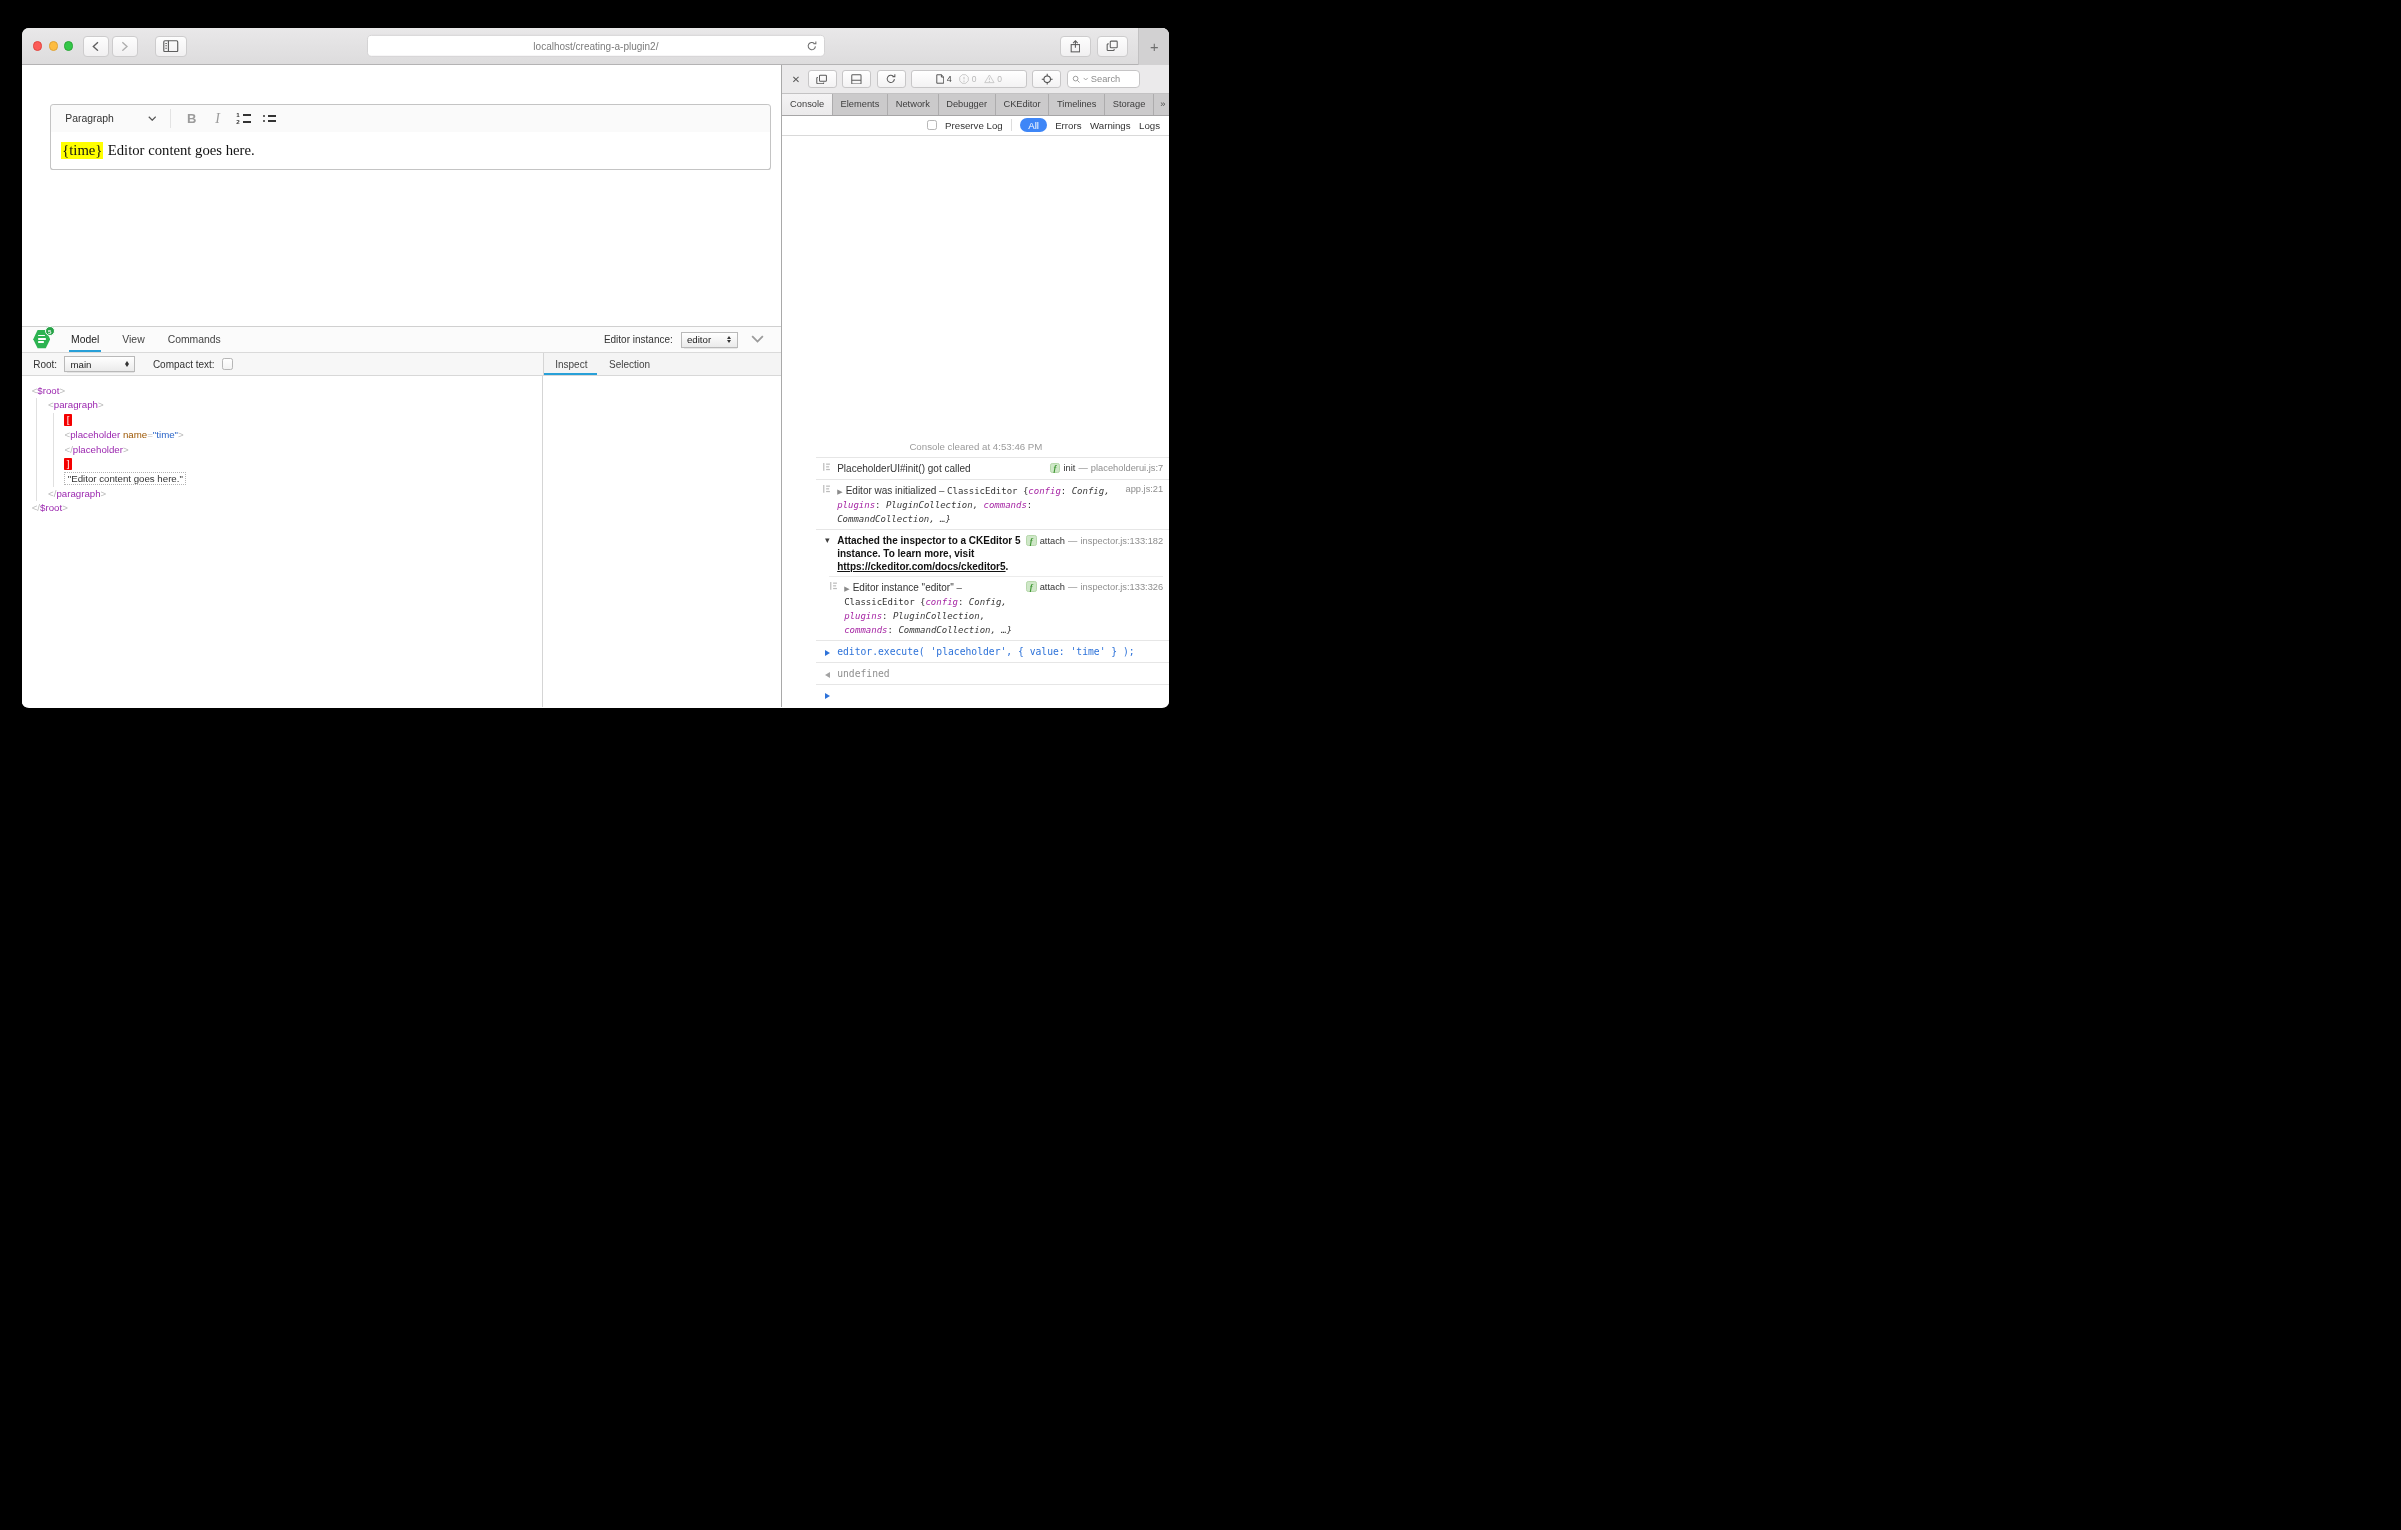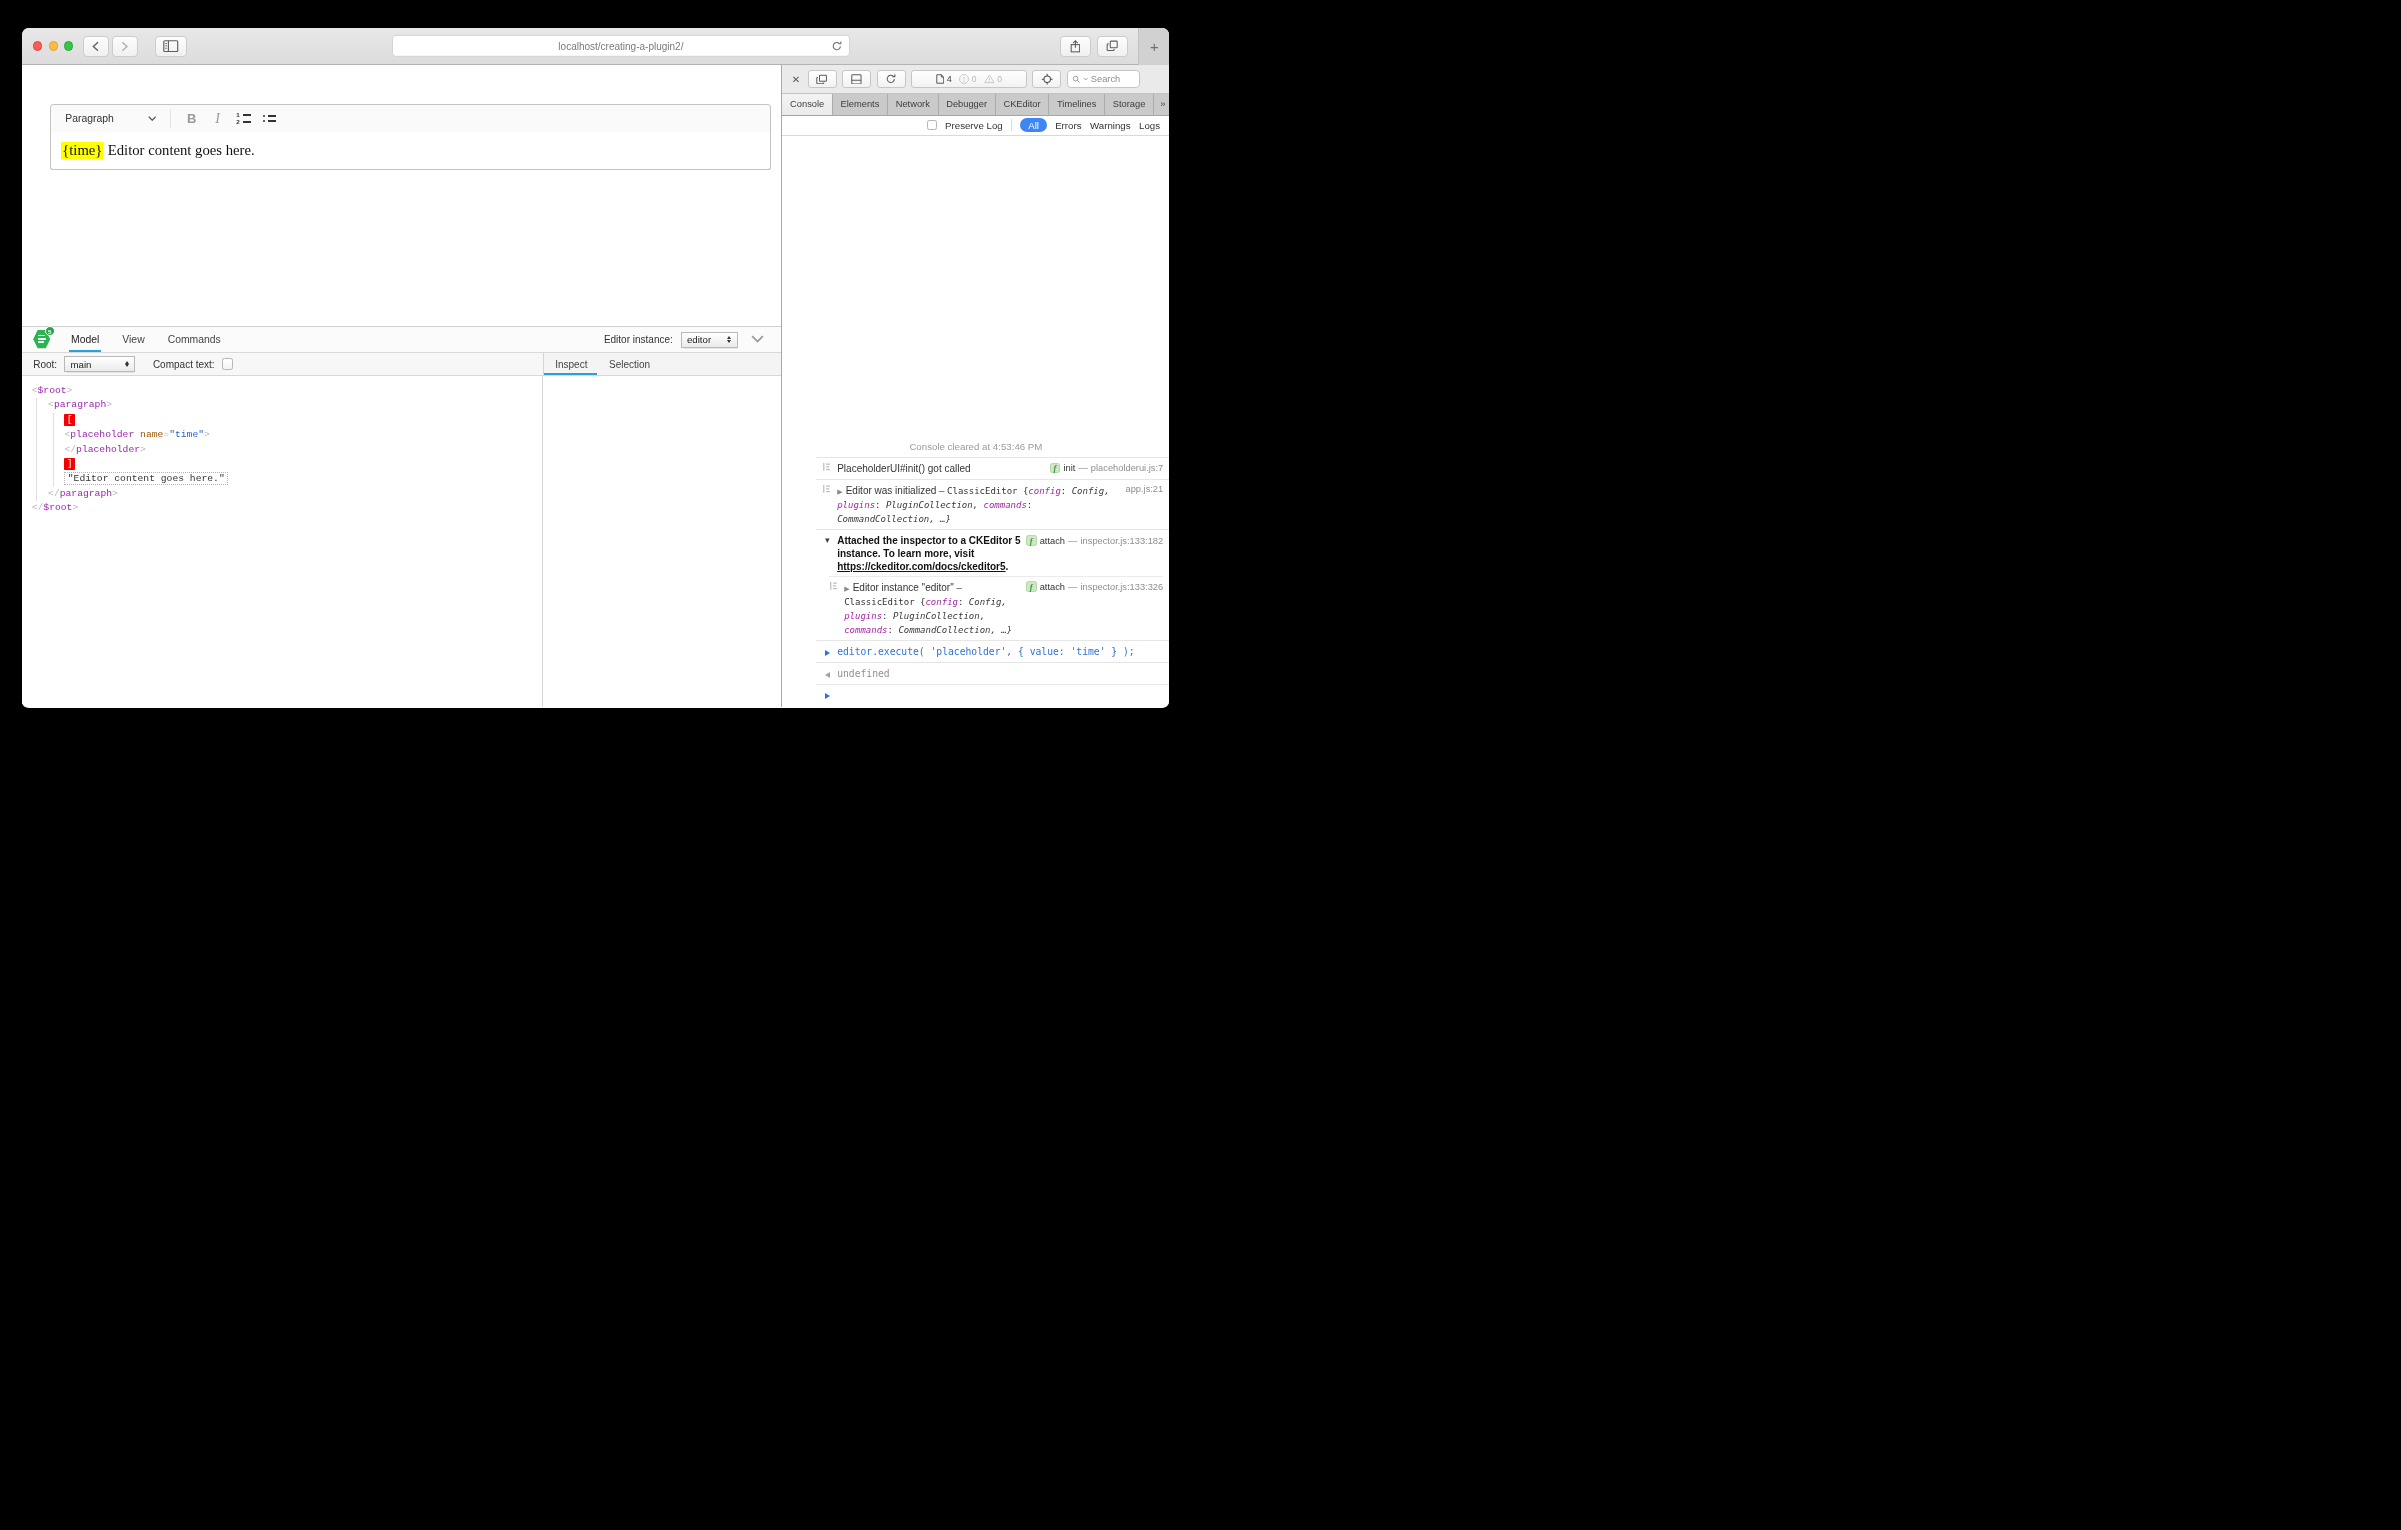--- a/index.html
+++ b/index.html
@@ -16,21 +16,21 @@
   .light { width:9.3px; height:9.3px; border-radius:50%; }
   .l-red{ background:#fc5b57; border:0.8px solid #e14640;}
   .l-yel{ background:#fdbc40; border:0.8px solid #dfa336;}
   .l-grn{ background:#33c748; border:0.8px solid #2ba638;}
   .tb-btn { height:21px; border-radius:3.9px; border:0.8px solid #cdcccd; background:linear-gradient(#fdfdfd,#f1f0f1);
     display:flex; align-items:center; justify-content:center; box-shadow:0 0.8px 0 rgba(255,255,255,.6) inset; }
   .nav { width:26px; margin-right:3.1px; }
   .sidebar-b { width:32.5px; margin-left:14px; }
   .url { position:absolute; left:50%; top:50%; transform:translate(-50%,-50%); width:458px; height:22.4px;
     background:#fff; border:0.8px solid #d4d3d4; border-radius:4.6px; display:flex; align-items:center; justify-content:center;
-    font-size:10px; color:#7b7b7b;margin-left:25px; }
+    font-size:10px; color:#7b7b7b; }
   .url .rl { position:absolute; right:6.2px; top:3.9px; }
   .tb-right { margin-left:auto; display:flex; align-items:center; gap:6.2px; padding-right:34px; }
   .newtab-seg { position:absolute; right:0; top:0; width:31px; height:37px; background:#d2d1d2;
     display:flex; align-items:center; justify-content:center; font-size:14.7px; color:#6e6e6e; border-left:0.8px solid #c2c1c2;}
 
   
   .main { display:flex; height:642px; }
   .page { width:759px; position:relative; background:#fff; }
   .devtools { flex:1; border-left:0.8px solid #a9a9a9; display:flex; flex-direction:column; background:#fff; min-width:0; }
 
@@ -73,21 +73,21 @@
   .st-up { border-bottom:3.1px solid #333; }
   .st-dn { border-top:3.1px solid #333; }
   .insp-sub { height:23px; display:flex; border-bottom:0.8px solid #d8d8d8; background:#f7f7f7; }
   .sub-left { width:521px; display:flex; align-items:center; gap:7px; padding-left:10.8px; font-size:10px; color:#333; }
   .cb { width:11.6px; height:11.6px; border:0.8px solid #b6b6b6; border-radius:2.3px; background:linear-gradient(#fff,#f3f3f3); }
   .sub-right { flex:1; border-left:0.8px solid #d5d5d5; display:flex; gap:18.6px; padding-left:9.3px; background:#f4f4f4; }
   .ptab { display:flex; align-items:center; font-size:10px; color:#444; position:relative; padding:0 1.5px; }
   .ptab.act::after { content:""; position:absolute; left:-9.3px; right:-7.7px; bottom:0; height:2.3px; background:#28a0d8; }
   .insp-body { flex:1; display:flex; min-height:0; }
   .tree { width:521px; border-right:0.8px solid #d5d5d5; background:#fff; padding:7.7px 0 0 9.3px;
-    font-family:Liberation Mono, monospace; font-size:9.7px; line-height:14.7px; color:#333; overflow:hidden; }
+    font-family:Liberation Sans, sans-serif; font-size:9.7px; line-height:14.7px; color:#333; overflow:hidden; }
   .kids { margin-left:4.6px; border-left:0.8px solid #e0e0e0; padding-left:10.8px; }
   .tag { color:#9b27af; }
   .brk { color:#b9b9b9; }
   .attr { color:#9d5703; }
   .aval { color:#2a65c8; }
   .marker { display:inline-block; background:#f40000; color:#fff; padding:0 2.3px; line-height:11.6px; border-radius:0.8px; }
   .tnode { border:0.8px dotted #b3b3b3; padding:0 2.3px; background:#fff; }
   .insp-empty { flex:1; background:#f7f7f7; display:flex; align-items:center; justify-content:center;
     font-size:10.4px; color:#1a1a1a; }
 

